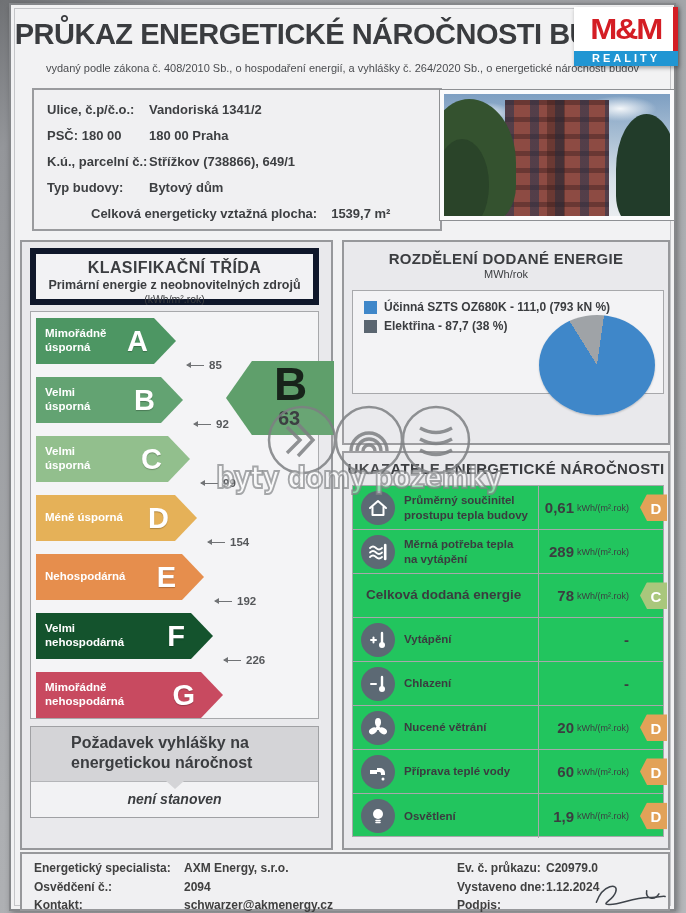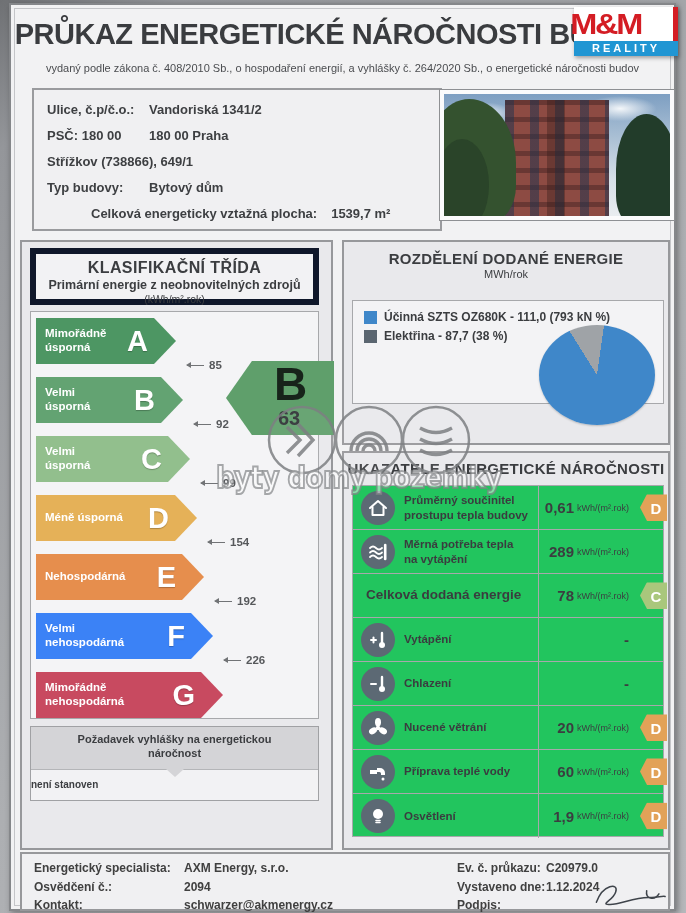--- a/index.html
+++ b/index.html
@@ -57,31 +57,31 @@
     font-size:29px;font-weight:bold;text-shadow:0 1px 1px rgba(0,0,0,.25);}
   .thr{position:absolute;font-size:11.5px;font-weight:bold;color:#56585b;display:flex;align-items:center;gap:5px;}
   .thr-line{position:relative;width:17px;height:0;border-top:1.3px solid #717376;}
   .thr-line::before{content:'';position:absolute;left:-1px;top:-3.6px;width:0;height:0;
     border-top:3px solid transparent;border-bottom:3px solid transparent;border-right:5px solid #717376;}
   .big-arrow{position:absolute;left:204px;top:119px;width:108px;height:74px;background:#5f9f6b;
     clip-path:polygon(24% 0,100% 0,100% 100%,24% 100%,0 50%);z-index:5;}
   .ba-letter{position:absolute;left:48px;top:-4px;font-size:46px;font-weight:bold;color:#17231a;}
   .ba-value{position:absolute;left:52px;top:46px;font-size:20px;font-weight:bold;color:#2f3235;}
   .req-box{position:absolute;left:8px;top:484px;width:289px;box-sizing:border-box;border:1px solid #a0a1a4;background:#f2f2f4;}
-  .req-head{position:relative;background:#d4d4d7;border-bottom:1px solid #b4b5b8;text-align:center;
-    font-size:11px;font-weight:bold;padding:6px 40px 8px;line-height:1.25;}
+  .req-head{position:relative;background:#d4d4d7;border-bottom:1px solid #b4b5b8;text-align:left;
+    font-size:16px;font-weight:bold;padding:6px 40px 8px;line-height:1.25;}
   .req-head::after{content:'';position:absolute;left:50%;bottom:-8px;transform:translateX(-50%);
     border-left:9px solid transparent;border-right:9px solid transparent;border-top:8px solid #d4d4d7;}
-  .req-val{text-align:left;font-size:10px;font-weight:bold;padding:9px 0 10px;}
+  .req-val{text-align:center;font-size:14px;font-weight:bold;padding:9px 0 10px;font-style:italic;}
 
   .pie-panel{left:331px;top:235px;width:328px;height:205px;}
   .pp-title{text-align:center;font-size:15px;font-weight:bold;letter-spacing:.3px;margin-top:8px;}
   .pp-unit{text-align:center;font-size:11px;margin-top:1px;}
   .pie-box{position:absolute;left:8px;top:48px;width:312px;height:104px;box-sizing:border-box;
-    border:1px solid #a7a8ab;background:#f3f3f5;margin-top:10px;}
+    border:1px solid #a7a8ab;background:#f3f3f5;}
   .legend{position:absolute;left:11px;top:9px;}
   .leg-row{display:flex;align-items:center;gap:7px;font-size:12px;font-weight:bold;color:#3b3d40;margin-bottom:5px;}
   .leg-sq{width:13px;height:13px;flex:none;}
   .pie{position:absolute;right:8px;top:24px;width:116px;height:100px;border-radius:50%;
     background:conic-gradient(from -32deg,#9fa3a7 0 40deg,#3f87c9 40deg 360deg);
     box-shadow:0 1px 2px rgba(0,0,0,.2);}
 
   .ind-panel{left:331px;top:446px;width:328px;height:399px;}
   .ip-title{text-align:center;font-size:15px;font-weight:bold;letter-spacing:.3px;margin-top:7px;}
   .ind-table{position:absolute;left:8px;top:32px;width:312px;height:352px;box-sizing:border-box;
@@ -101,21 +101,21 @@
   .badge{position:absolute;right:-4px;top:50%;transform:translateY(-50%);width:27px;height:27px;
     clip-path:polygon(0 50%,26% 0,100% 0,100% 100%,26% 100%);color:#fff;font-weight:bold;font-size:15px;
     text-align:center;line-height:27px;padding-left:5px;box-sizing:border-box;}
 
   .footerbox{position:absolute;left:9px;top:847px;width:650px;height:59px;box-sizing:border-box;
     border:2px solid #97989b;background:#f0f0f2;}
   .fitem{position:absolute;font-size:12px;font-weight:bold;color:#404040;white-space:nowrap;}
   .sig{position:absolute;left:568px;top:26px;transform:rotate(-4deg);}
 
   .logo{position:absolute;left:574px;top:7px;width:104px;z-index:80;box-shadow:1px 2px 4px rgba(0,0,0,.35);}
-  .logo-top{position:relative;height:34px;background:#fff;display:flex;align-items:center;justify-content:flex-start;}
+  .logo-top{position:relative;height:44px;background:#fff;display:flex;align-items:center;justify-content:center;}
   .logo-mm{color:#d41d24;font-weight:bold;font-size:29px;letter-spacing:-2px;transform:scaleX(1.12);}
   .logo-strip{position:absolute;right:0;top:0;bottom:0;width:5px;background:#d41d24;}
   .logo-bottom{height:15px;background:#2196d3;color:#fff;font-size:11px;font-weight:bold;
     letter-spacing:3px;text-align:center;line-height:15px;}
 
   .watermark{position:absolute;left:0;top:0;z-index:90;pointer-events:none;opacity:.85;}
   .wm-circles{position:absolute;left:265px;top:402px;}
   .wm-text{position:absolute;left:216px;top:460px;white-space:nowrap;
     font-family:"DejaVu Sans",sans-serif;font-weight:bold;font-size:26px;letter-spacing:-.5px;
     transform:scaleY(1.18);transform-origin:top left;
@@ -134,20 +134,21 @@
     <div class="info-box">
       <div class="info-row">
         <span class="lbl">Ulice, č.p/č.o.:</span>
         <span class="val">Vandoriská 1341/2</span>
       </div>
       <div class="info-row">
         <span class="lbl">PSČ: 180 00</span>
         <span class="val">180 00 Praha</span>
       </div>
       <div class="info-row">
+        <span class="lbl">K.ú., parcelní č.:</span>
         <span class="val">Střížkov (738866), 649/1</span>
       </div>
       <div class="info-row">
         <span class="lbl">Typ budovy:</span>
         <span class="val">Bytový dům</span>
       </div>
       <div class="info-row wide">
         <span class="lbl">Celková energeticky vztažná plocha:</span>
         <span class="val">1539,7 m²</span>
       </div>
@@ -208,21 +209,21 @@
 
         <div class="band" style="top: 242px; width: 168px; background: rgb(230, 142, 77);">
           <span class="bl">Nehospodárná</span>
           <span class="bt">E</span>
         </div>
         <div class="thr" style="top:283px;left:184px;">
             <span class="thr-line"></span>
             <span>192</span>
           </div>
 
-        <div class="band" style="top: 301px; width: 177px; background: #3b82f6;">
+        <div class="band" style="top: 301px; width: 177px; background: #14532d;">
           <span class="bl">Velmi nehospodárná</span>
           <span class="bt">F</span>
         </div>
         <div class="thr" style="top:342px;left:193px;">
             <span class="thr-line"></span>
             <span>226</span>
           </div>
 
         <div class="band" style="top: 360px; width: 187px; background: rgb(200, 74, 96);">
           <span class="bl">Mimořádně nehospodárná</span>

